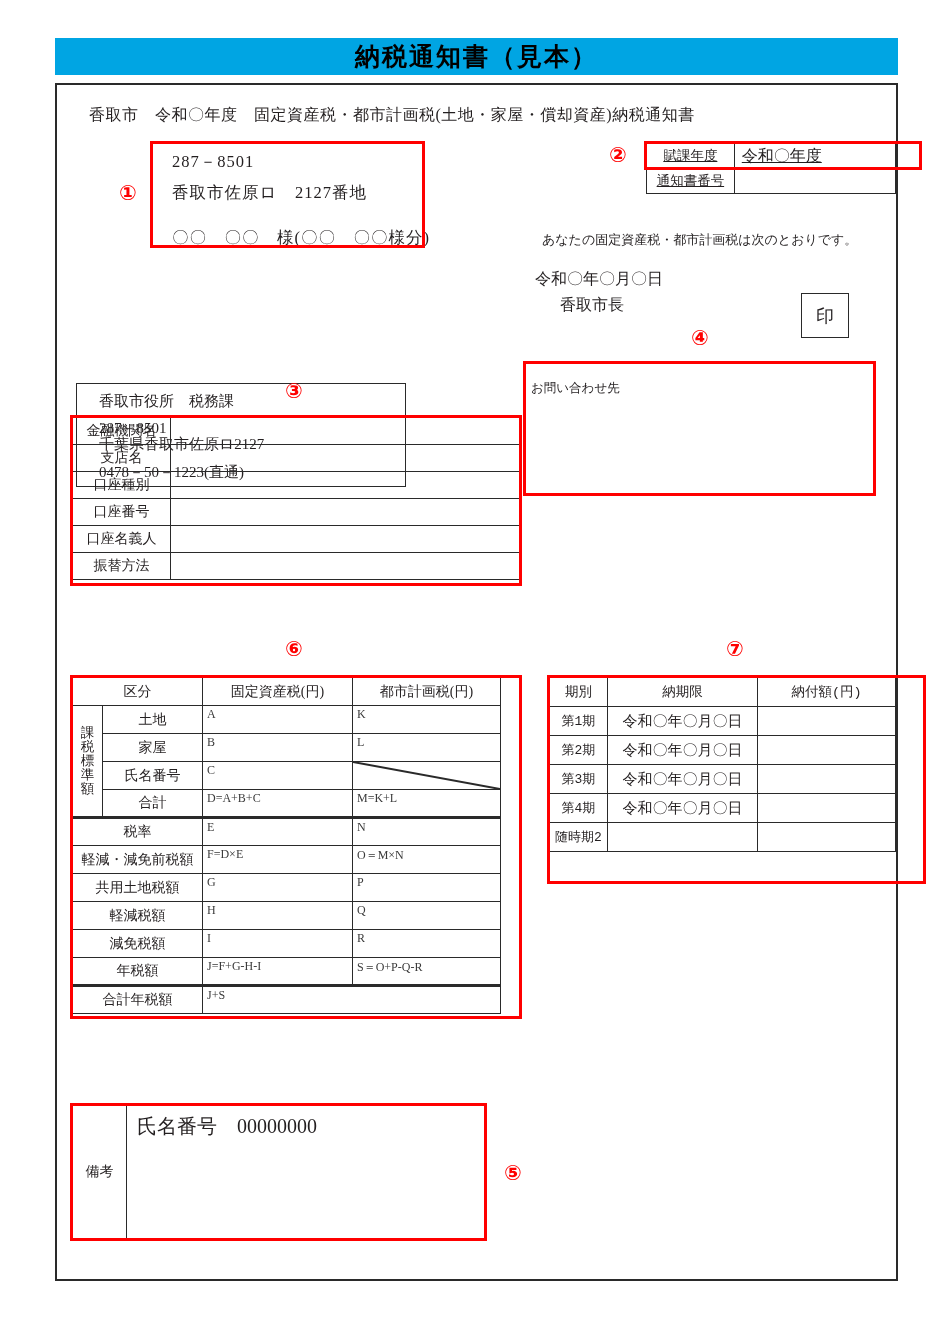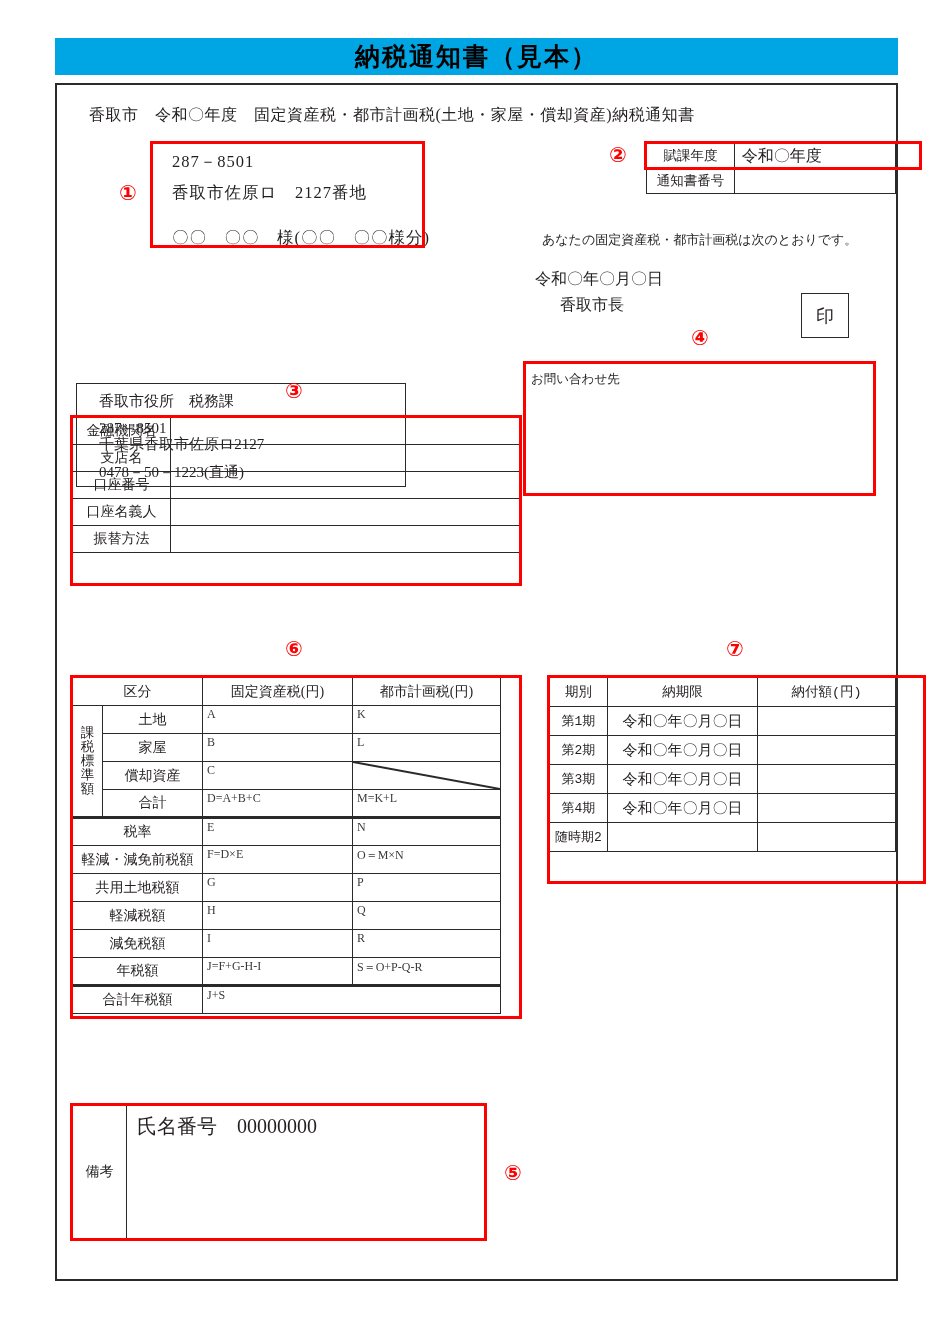--- a/index.html
+++ b/index.html
@@ -85,20 +85,21 @@
   #addressee .line { margin-bottom: 9px; letter-spacing: 1px; white-space: nowrap;}
   #addressee .gap { height: 14px; }
 
   
   #year-table {
     position: absolute;
     left: 589px;
     top: 58px;
     border-collapse: collapse;
     font-size: 13.5px;
+    text-decoration: underline;
   }
   #year-table td {
     border: 1.5px solid #2a2a2a;
     height: 25px;
     padding: 0 4px;
     box-sizing: border-box;
   }
   #year-table td.lbl { width: 96px; text-align: center; }
   #year-table td.val { width: 178px; text-align: left; font-size: 16px; padding-left: 7px;}
 
@@ -139,21 +140,21 @@
   }
 
   
   #contact-outer {
     position: absolute;
     left: 466px;
     top: 276px;
     width: 353px;
     height: 135px;
     box-sizing: border-box;
-    padding: 10px 8px 0 8px;
+    padding: 19px 8px 0 8px;
   }
   #contact-label { font-size: 12.5px; }
   #contact-inner {
     position: absolute;
     left: 19px;
     top: 298px;
     width: 330px;
     height: 104px;
     border: 1.5px solid #2a2a2a;
     box-sizing: border-box;
@@ -332,20 +333,24 @@
     <tbody id="bank-rows">
         <tr>
           <td class="lbl">金融機関名</td>
           <td class="val"></td>
         </tr>
         <tr>
           <td class="lbl">支店名</td>
           <td class="val"></td>
         </tr>
         <tr>
+          <td class="lbl">口座種別</td>
+          <td class="val"></td>
+        </tr>
+        <tr>
           <td class="lbl">口座番号</td>
           <td class="val"></td>
         </tr>
         <tr>
           <td class="lbl">口座名義人</td>
           <td class="val"></td>
         </tr>
         <tr>
           <td class="lbl">振替方法</td>
           <td class="val"></td>
@@ -373,21 +378,21 @@
           <td class="rowlbl" style="width: 100px; text-align: center;">土地</td>
           <td class="val c-fixed">A</td>
           <td class="val c-city">K</td>
         </tr>
         <tr>
           <td class="rowlbl" style="width: 100px;">家屋</td>
           <td class="val c-fixed">B</td>
           <td class="val c-city">L</td>
         </tr>
         <tr>
-          <td class="rowlbl" style="width: 100px;">償却資産</td>
+          <td class="rowlbl" style="width: 100px;">氏名番号</td>
           <td class="val c-fixed">C</td>
           <td class="val c-city diag">
             <svg viewBox="0 0 100 100" preserveAspectRatio="none">
               <line x1="0" y1="0" x2="100" y2="100" stroke="#2a2a2a" stroke-width="2" vector-effect="non-scaling-stroke"></line>
             </svg>
           </td>
         </tr>
         <tr>
           <td class="rowlbl" style="width: 100px;">合計</td>
           <td class="val c-fixed">D=A+B+C</td>

